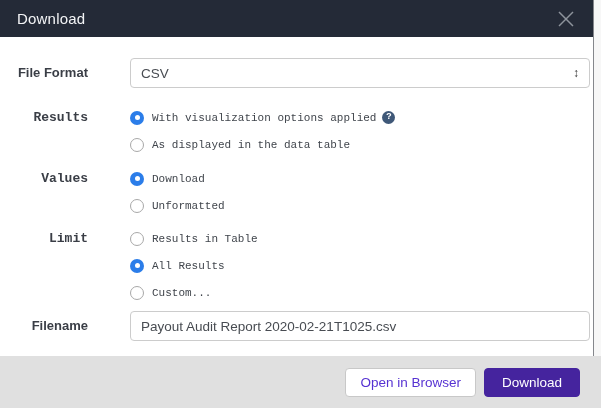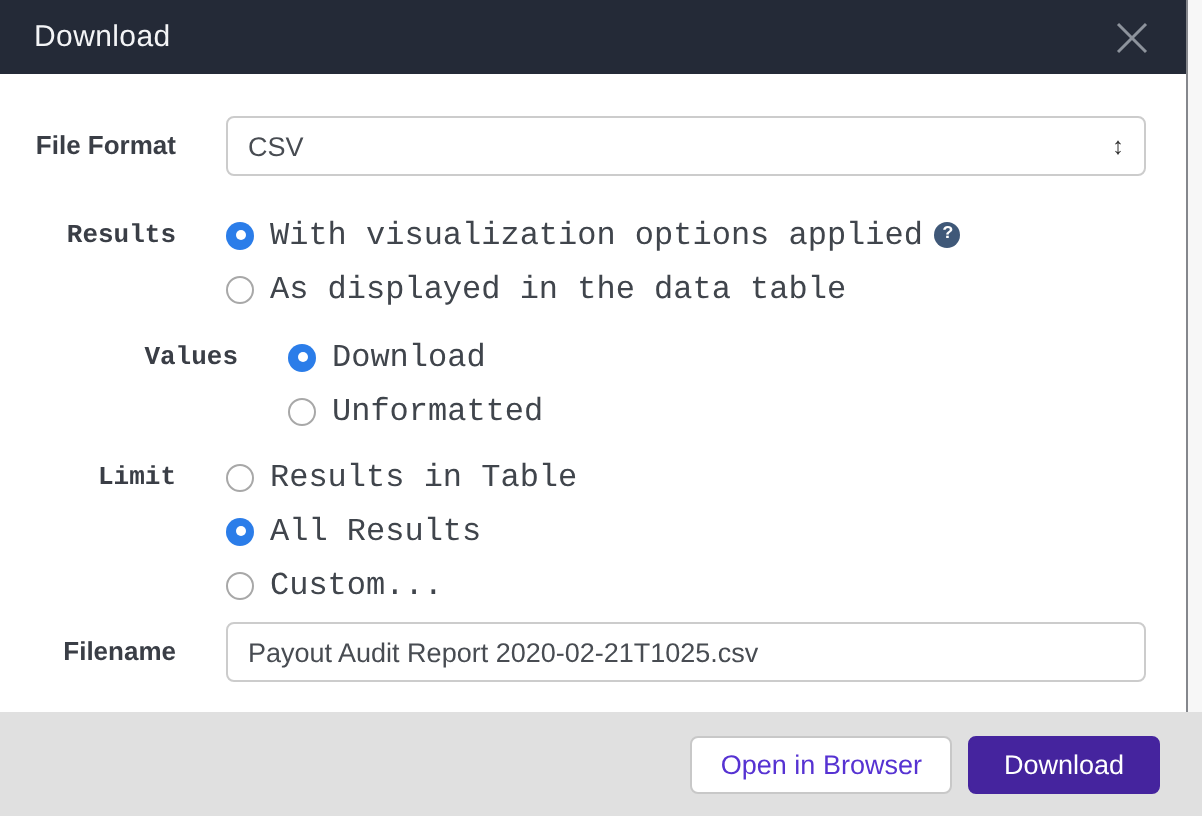--- a/index.html
+++ b/index.html
@@ -16,55 +16,55 @@
   .modal-header {
     height:37px; flex:0 0 37px; background:#242a37;
     display:flex; align-items:center; padding:0 17px;
   }
   .modal-title { color:#f3f4f6; font-size:15px; font-weight:400; letter-spacing:.2px; }
   .close-btn {
     margin-left:auto; width:20px; height:20px; display:flex;
     align-items:center; justify-content:center; cursor:pointer;
   }
   .modal-body { flex:1 1 auto; background:#fff; padding:21px 0 0 0; }
-  .row, .group { display:flex; }
+  .row, .group { display:flex;gap:28px; }
   .col-label {
     width:88px; flex:0 0 88px; text-align:right;
     font-size:13px; font-weight:700; color:#3a3e46;
   }
-  .col-content { margin-left:25px; }
+  .col-content { margin-left:14px; }
   .ff-row .col-label { line-height:30px; }
   .select {
     width:460px; height:30px; background:#fff;
     border:1px solid #ccc; border-radius:4px;
     display:flex; align-items:center; justify-content:space-between;
     padding:0 10px; cursor:pointer;
   }
   .select-value { font-size:13.5px; color:#484c52; }
   .select-arrow { font-size:12px; color:#333; line-height:1; }
   .group { margin-top:0;font-family:Liberation Mono, monospace; }
   .group .col-label { line-height:27px; }
   .g-results { margin-top:16px; }
-  .g-values  { margin-top:7px;padding-left:31px; }
+  .g-values  { margin-top:7px; }
   .g-limit   { margin-top:6px; }
   .option {
     display:flex; align-items:center; height:27px; cursor:pointer;
   }
   .radio {
     width:14px; height:14px; border-radius:50%;
     border:1px solid #a8a8a8; background:#fff; flex:0 0 14px;
   }
   .radio.selected {
     border:none; background:#2b7de9; position:relative;
   }
   .radio.selected::after {
     content:""; position:absolute; left:4.5px; top:4.5px;
     width:5px; height:5px; border-radius:50%; background:#fff;
   }
-  .opt-text { margin-left:8px; font-size:16px; color:#40454c; }
+  .opt-text { margin-left:8px; font-size:11px; color:#40454c; }
   .help {
     margin-left:6px; width:13px; height:13px; border-radius:50%;
     background:#3f5878; color:#fff; font-size:9px; font-weight:700;
     text-align:center; line-height:13px; display:inline-block; cursor:pointer;
   }
   .fn-row { margin-top:5px; }
   .fn-row .col-label { line-height:30px; }
   .text-input {
     width:460px; height:30px; border:1px solid #ccc; border-radius:4px;
     padding:4px 10px; font-size:13.5px; color:#484c52;

